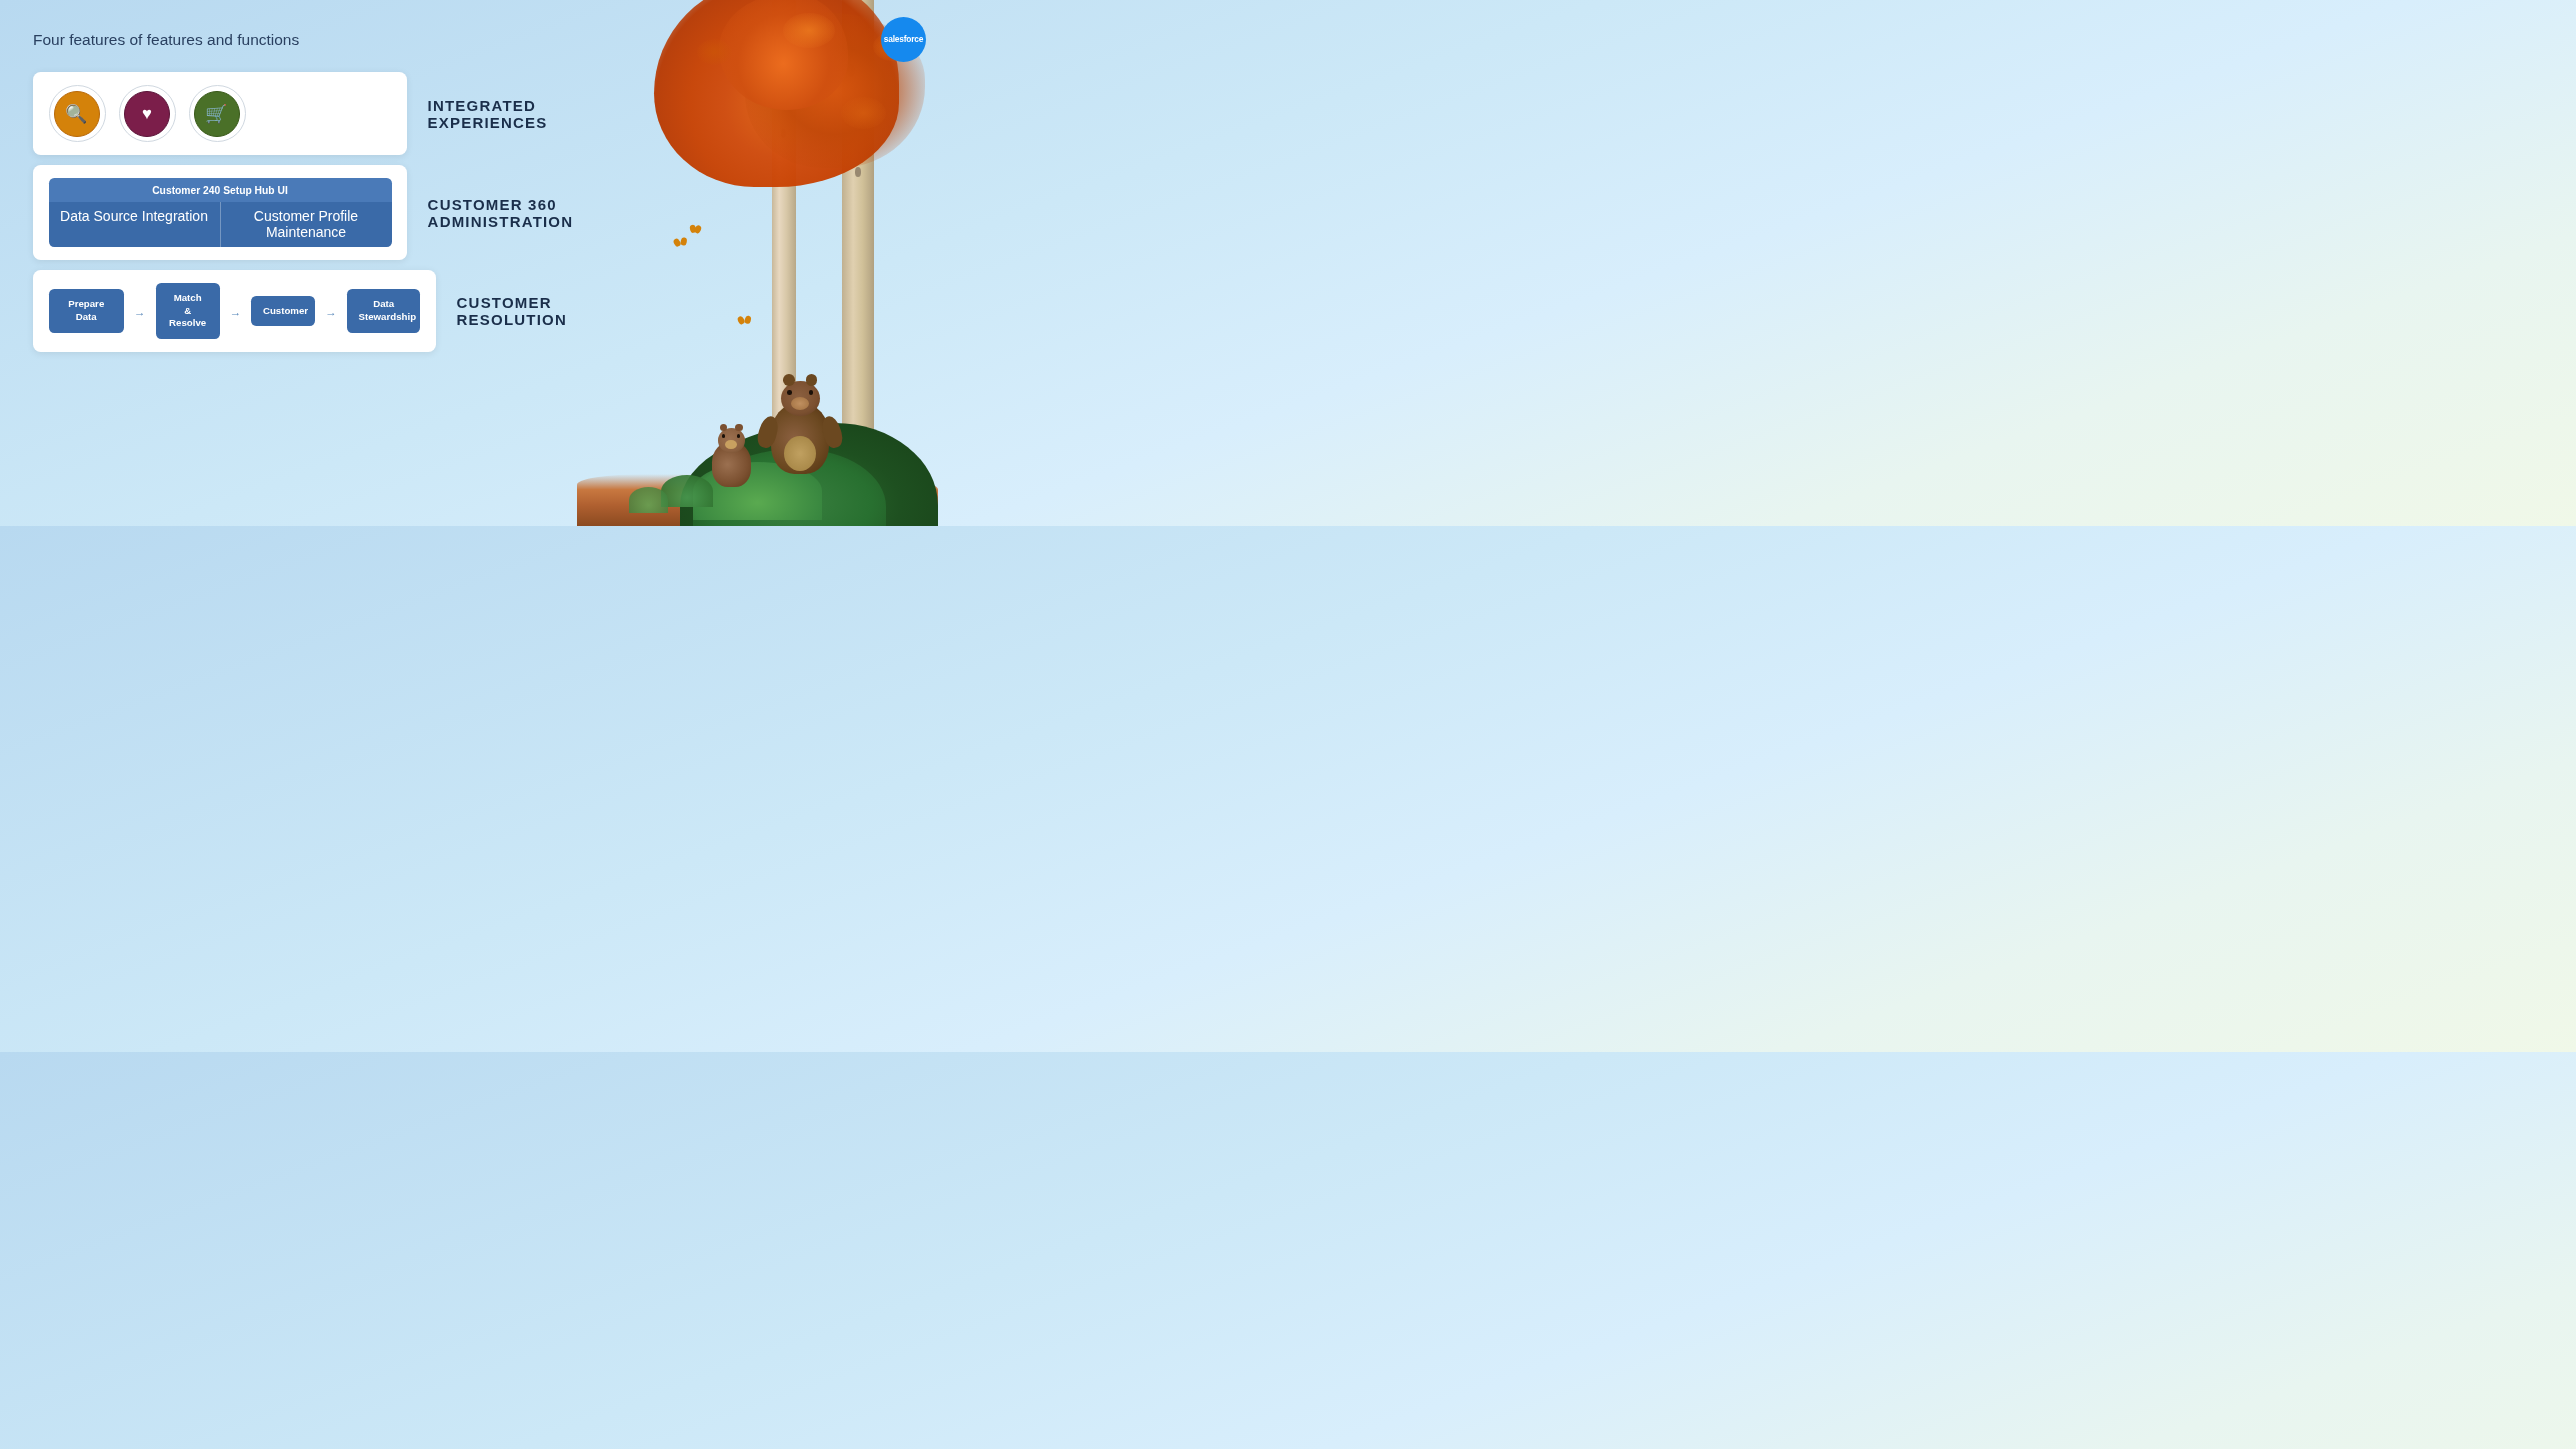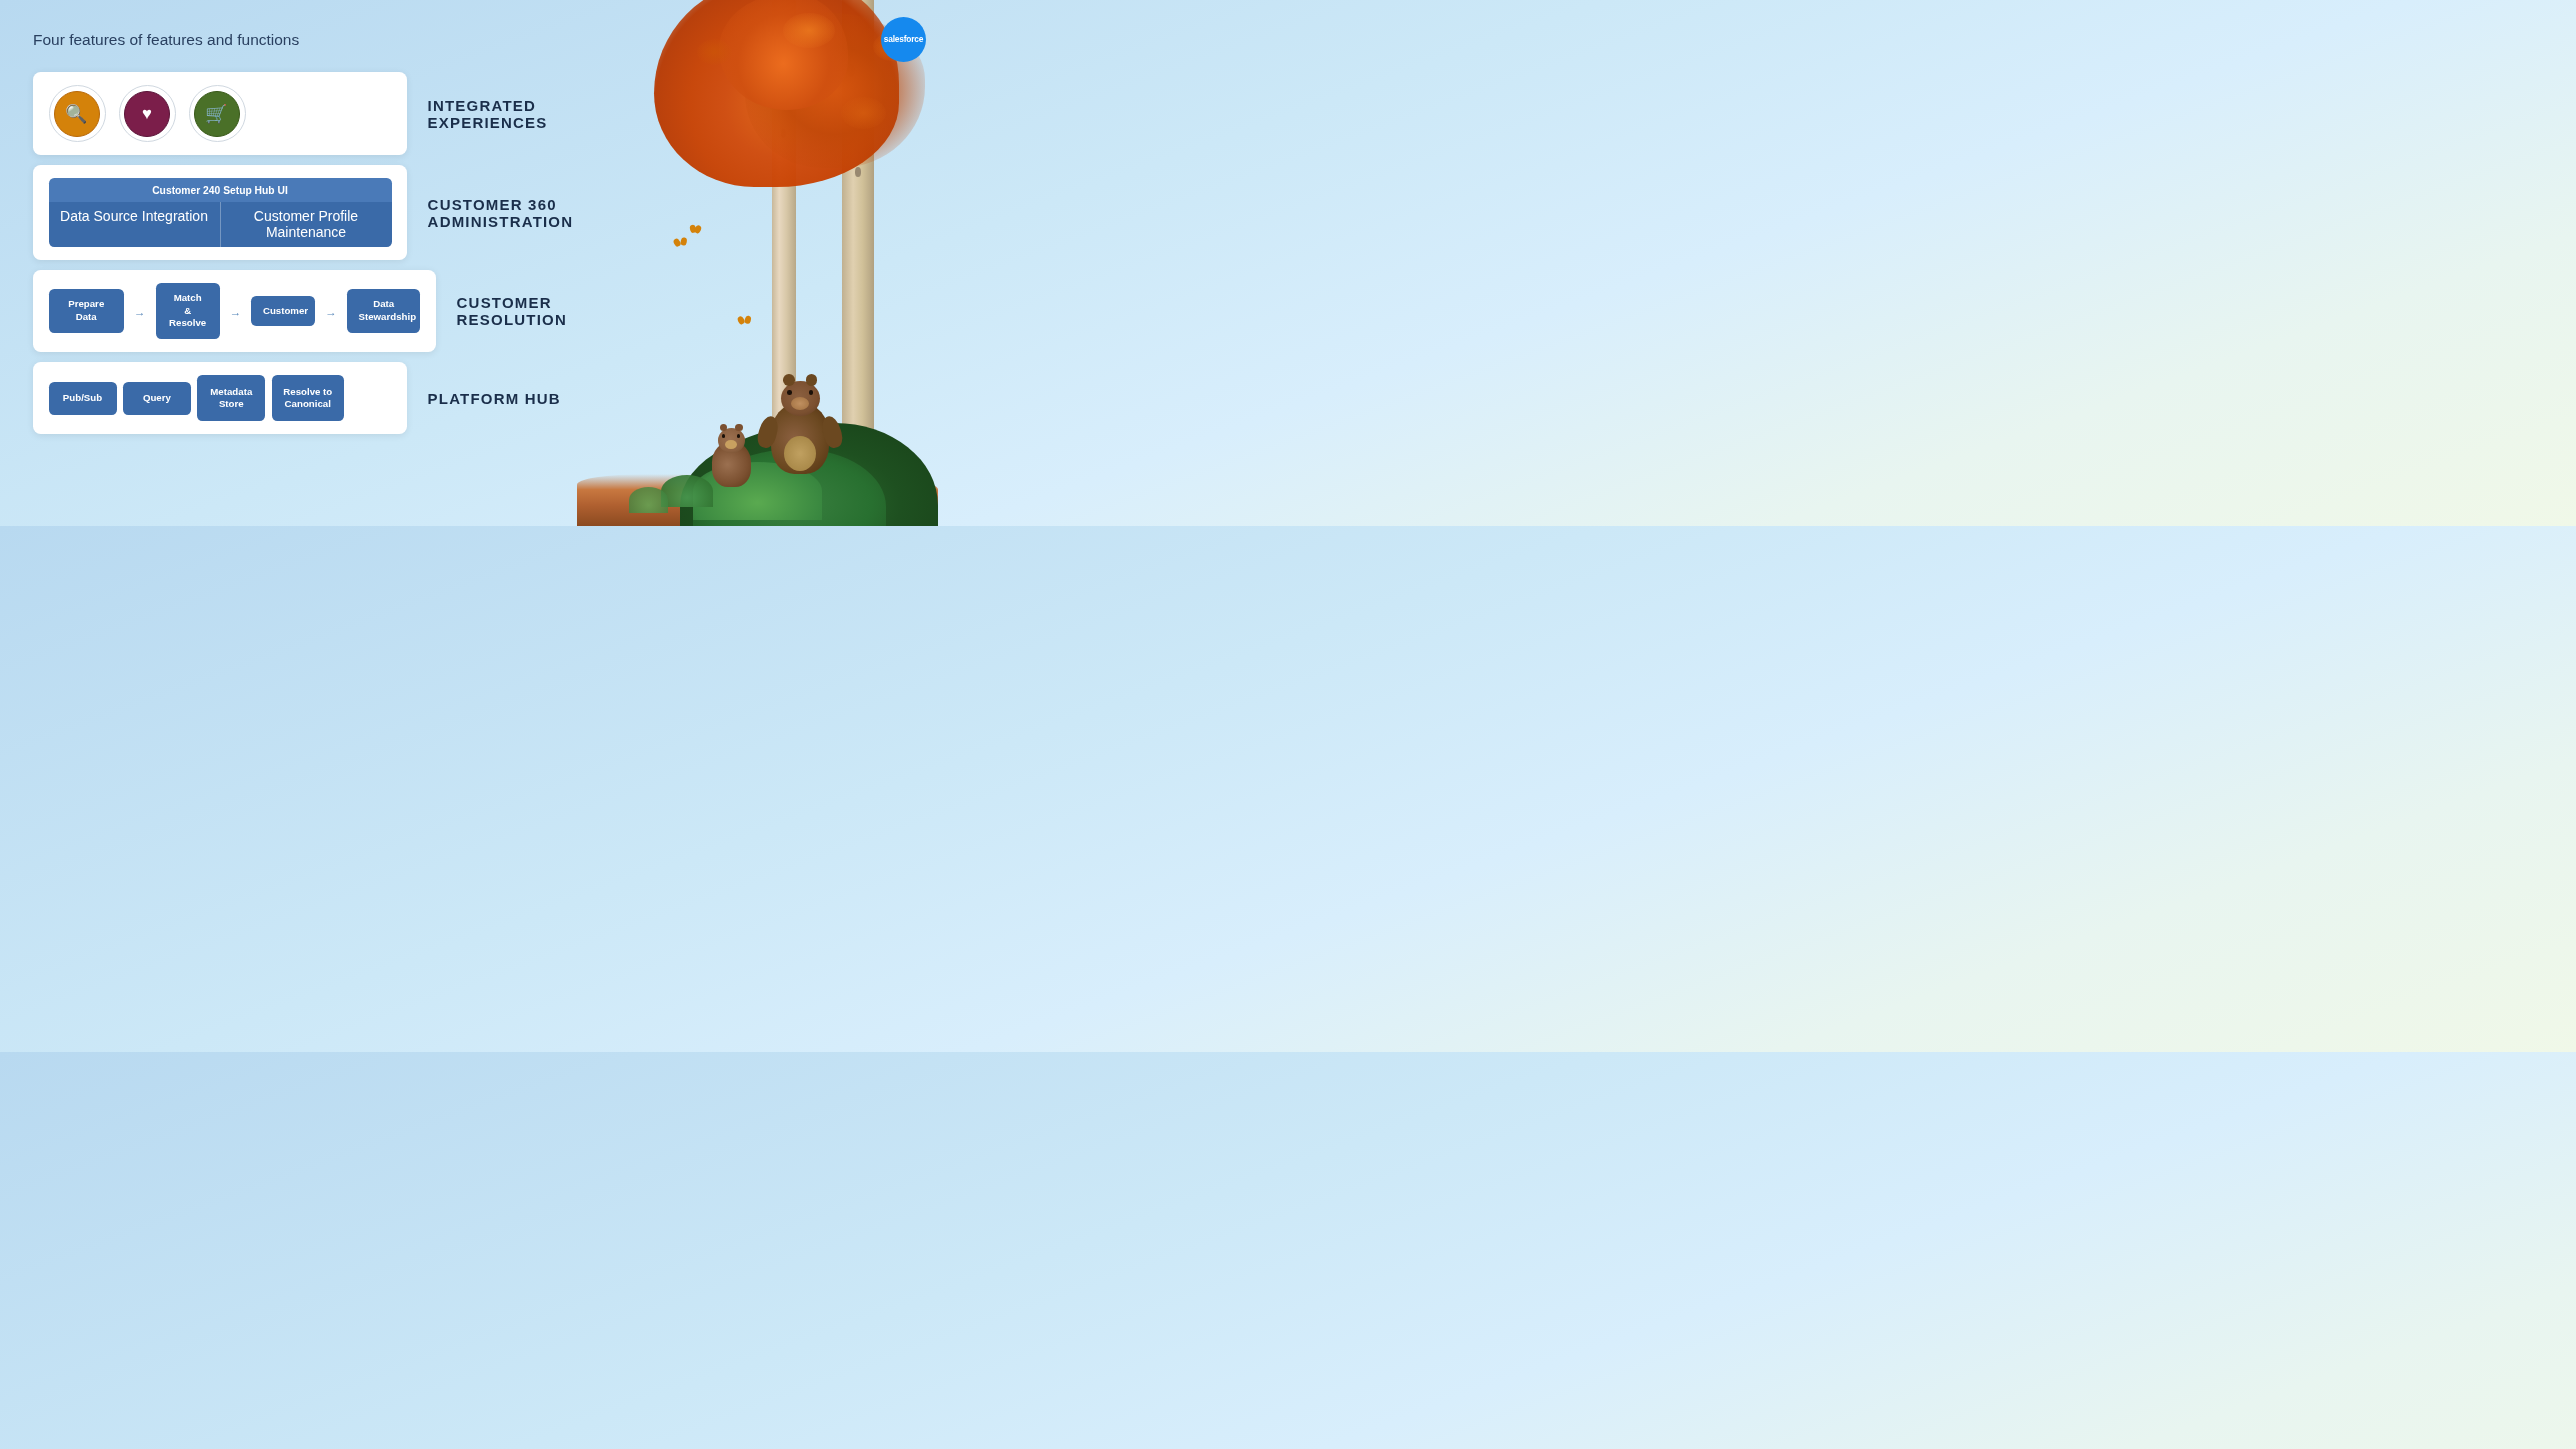--- a/index.html
+++ b/index.html
@@ -577,27 +577,16 @@
           <div class="res-box">Match<br>&amp; Resolve</div>
           <span class="arrow-right">→</span>
           <div class="res-box">Customer</div>
           <span class="arrow-right">→</span>
           <div class="res-box">Data<br>Stewardship</div>
         </div>
       </div>
       <div class="pillar-label">CUSTOMER RESOLUTION</div>
     </div>
 
-    <div class="pillar-row">
-      <div class="pillar-card">
-        <div class="platform-flow">
-          <div class="plat-box">Pub/Sub</div>
-          <div class="plat-box">Query</div>
-          <div class="plat-box">Metadata<br>Store</div>
-          <div class="plat-box">Resolve to<br>Canonical</div>
-        </div>
-      </div>
-      <div class="pillar-label">PLATFORM HUB</div>
-    </div>
 
   </div>
 </div>
 
 
 </body></html>

